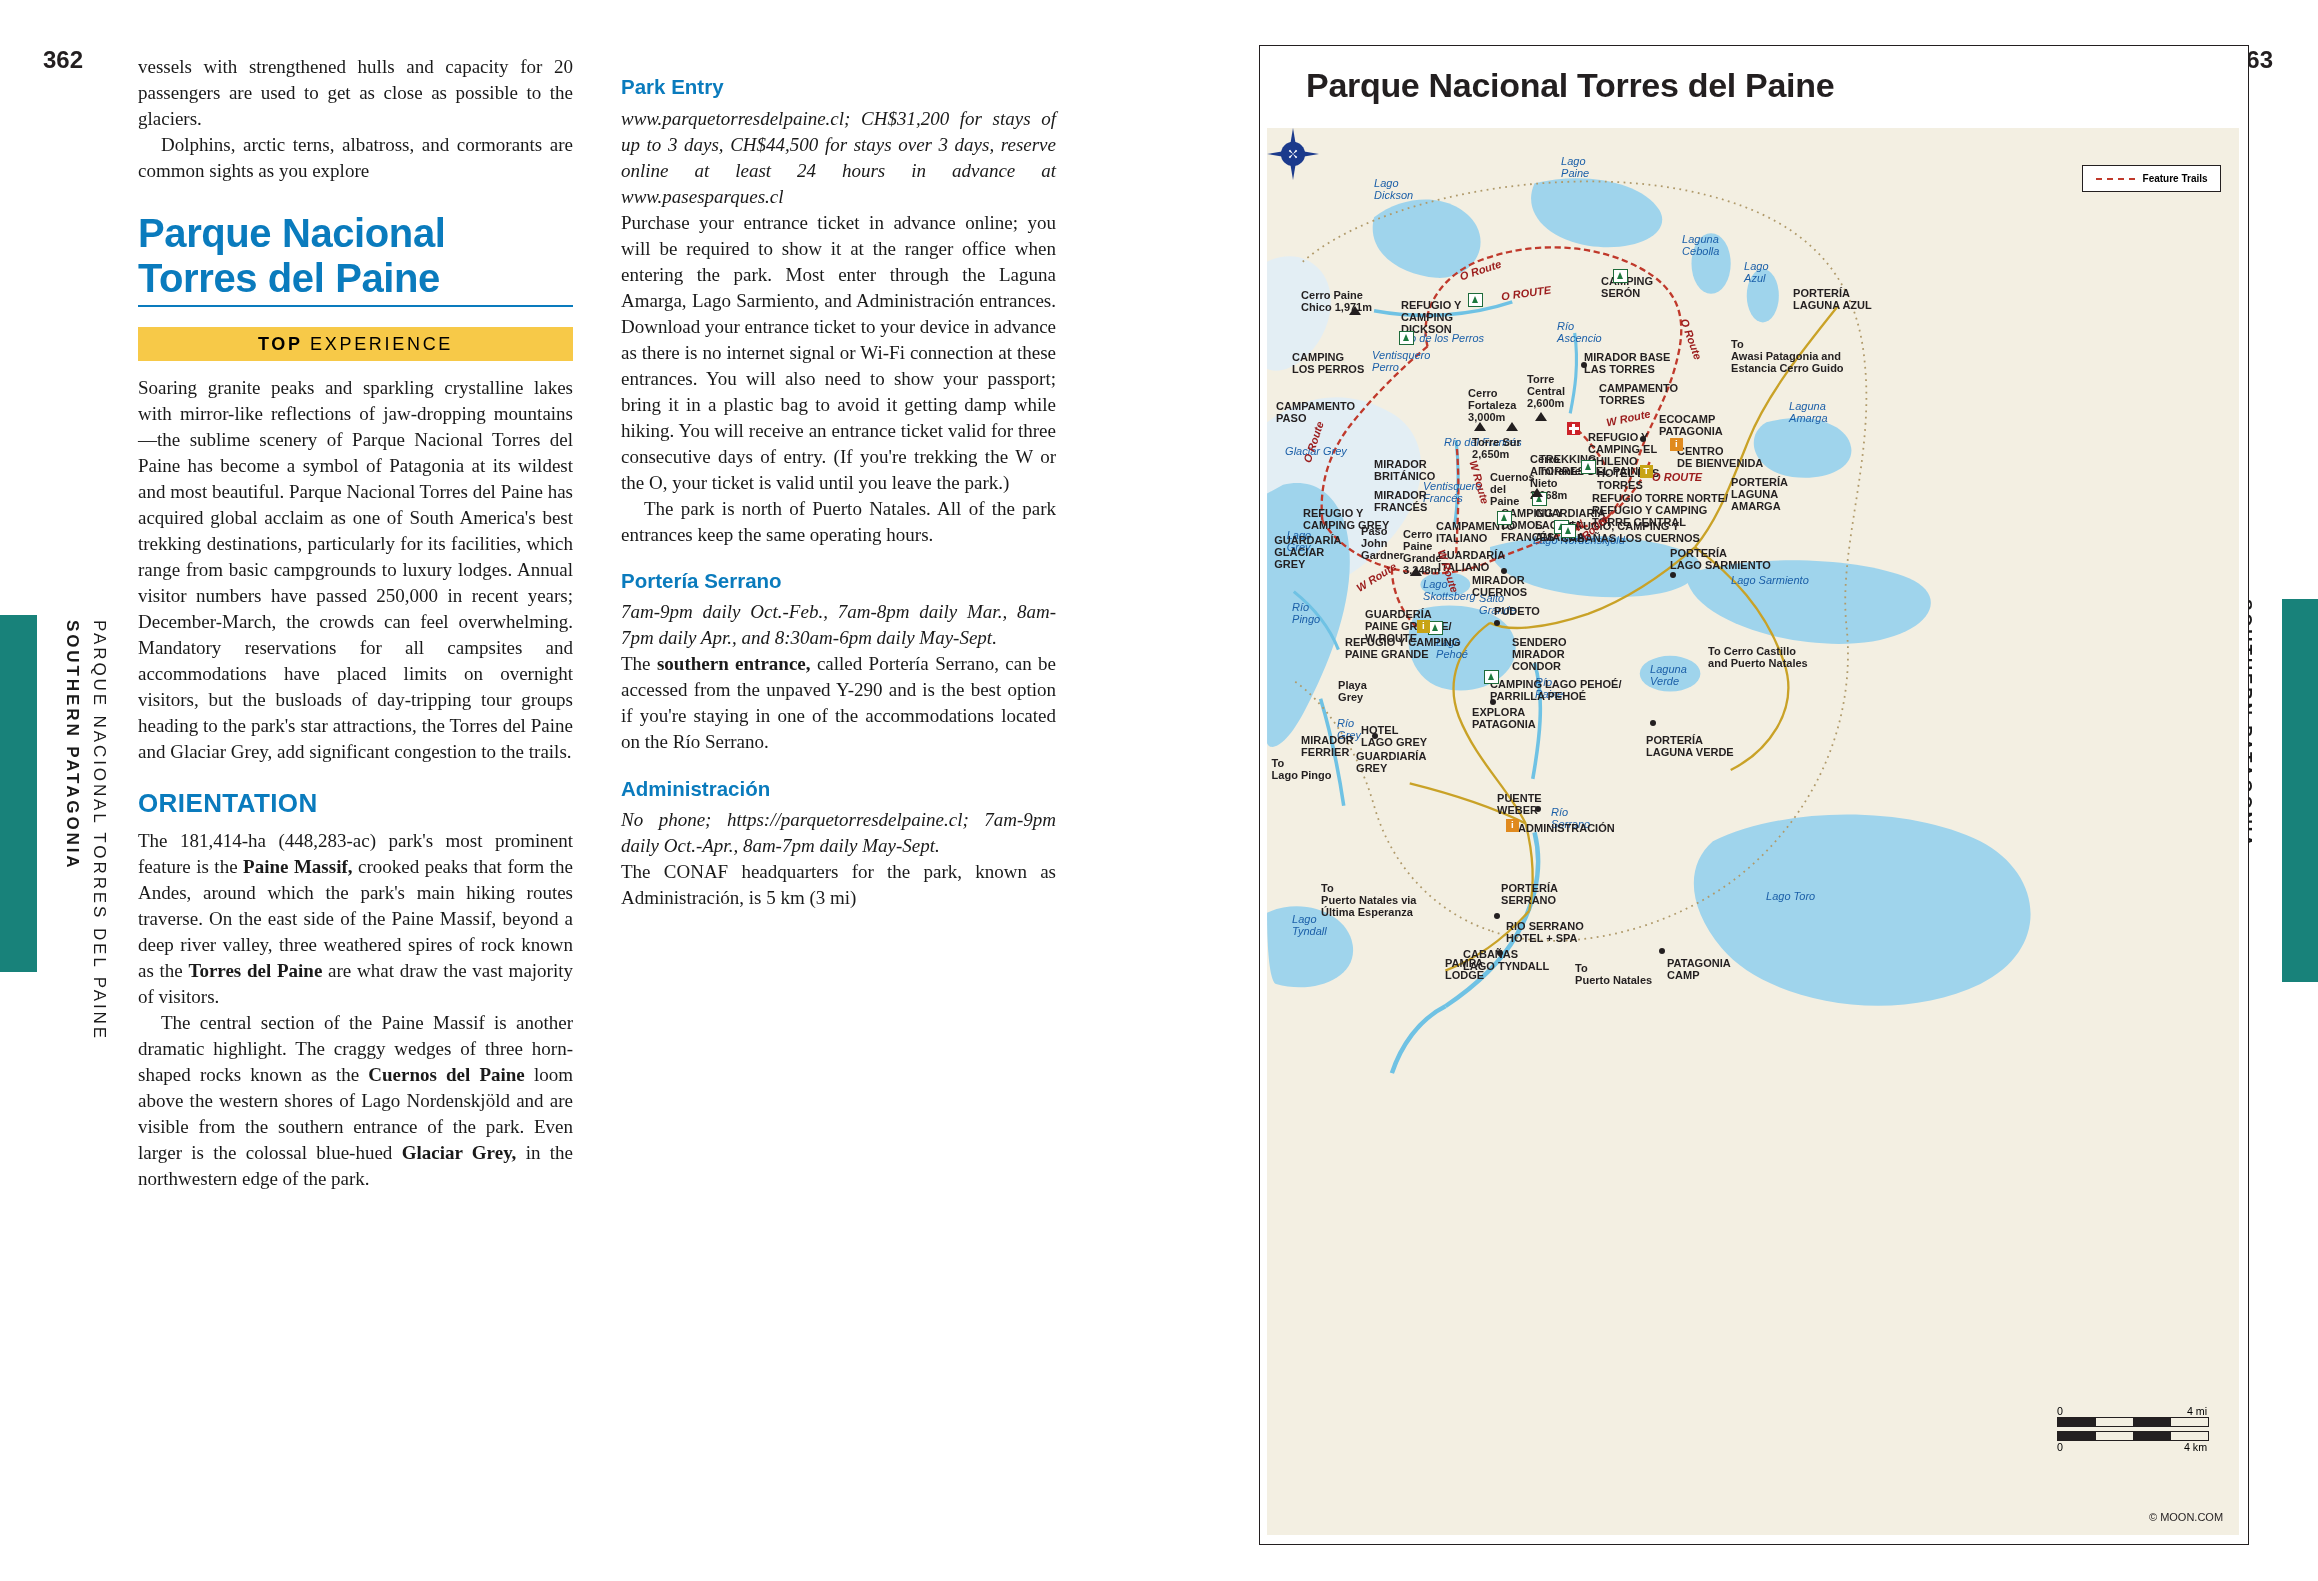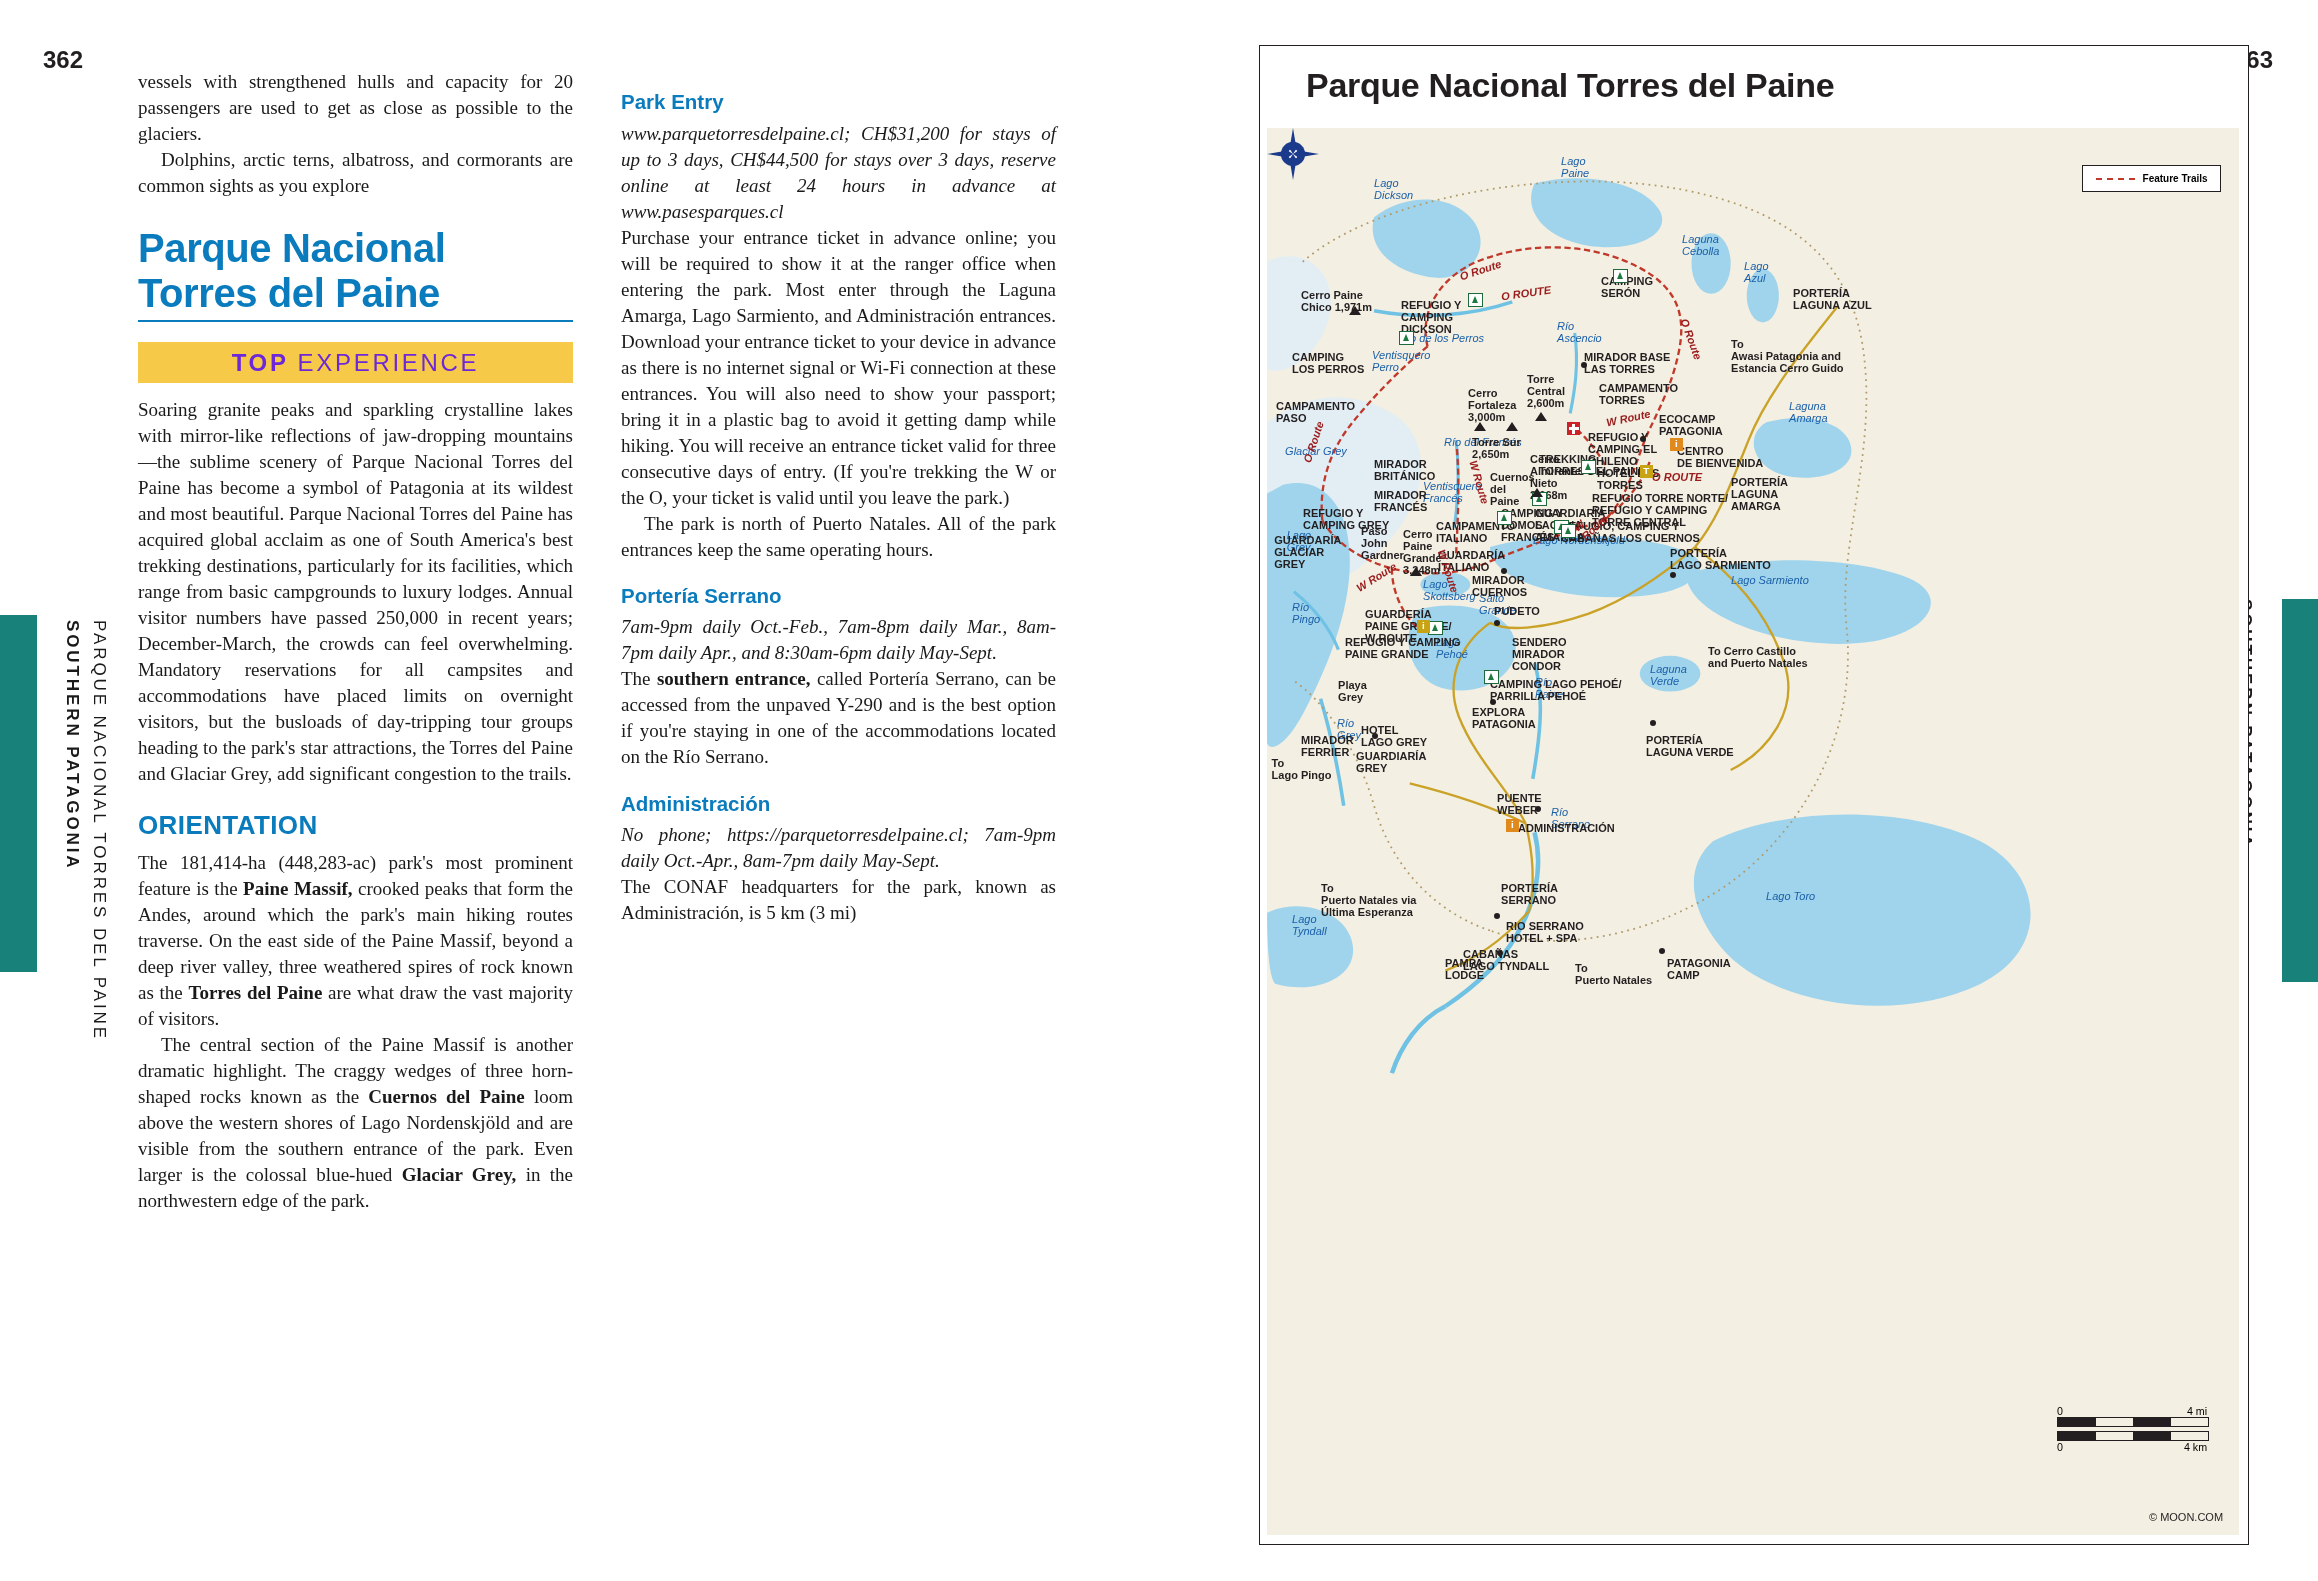--- a/index.html
+++ b/index.html
@@ -5,35 +5,35 @@
   html,body{margin:0;padding:0;background:#ffffff;}
   body{width:2319px;height:1581px;position:relative;font-family:"Liberation Serif",serif;overflow:hidden;}
 
   
   .folio{position:absolute;font-family:"Liberation Sans",sans-serif;font-weight:bold;font-size:24px;color:#231f20;}
   #folio-left{left:43px;top:46px;}
   #folio-right{right:46px;top:46px;}
 
   
   #left-page{position:absolute;left:138px;top:54px;width:919px;height:1498px;}
-  .col{position:absolute;top:15px;width:435px;}
+  .col{position:absolute;top:0;width:435px;}
   #col-a{left:0;}
   #col-b{left:483px;}
   .col p{margin:0;font-size:19px;line-height:26px;text-align:justify;color:#1a1a1a;}
   .col p.ind{text-indent:23px;}
 
   h1.section-title{
     font-family:"Liberation Sans",sans-serif;
     font-size:40px;color:#0a7bbd;margin:27px 0 3.6px 0;font-weight:bold;letter-spacing:-0.4px;
   }
   .title-rule{height:2.7px;background:#0a7bbd;width:100%;margin-bottom:19.6px;}
 
   .top-exp{
-    background:#f7c948;color:#6d28d9;font-family:"Liberation Sans",sans-serif;
-    font-size:24px;letter-spacing:2.7px;text-align:center;padding:7.1px 0 6.2px 0;margin-bottom:13.4px;font-weight:bold;
+    background:#f7c948;color:#000000;font-family:"Liberation Sans",sans-serif;
+    font-size:18px;letter-spacing:2.7px;text-align:center;padding:7.1px 0 6.2px 0;margin-bottom:13.4px;font-weight:bold;
   }
   .top-exp .light{font-weight:normal;}
 
   h2.sub{
     font-family:"Liberation Sans",sans-serif;font-size:26px;color:#0a7bbd;
     margin:23px 0 9px 0;font-weight:bold;letter-spacing:0.4px;
   }
   h3.sub3{
     font-family:"Liberation Sans",sans-serif;font-size:20.5px;color:#0a7bbd;
     margin:21.4px 0 6.2px 0;font-weight:bold;

